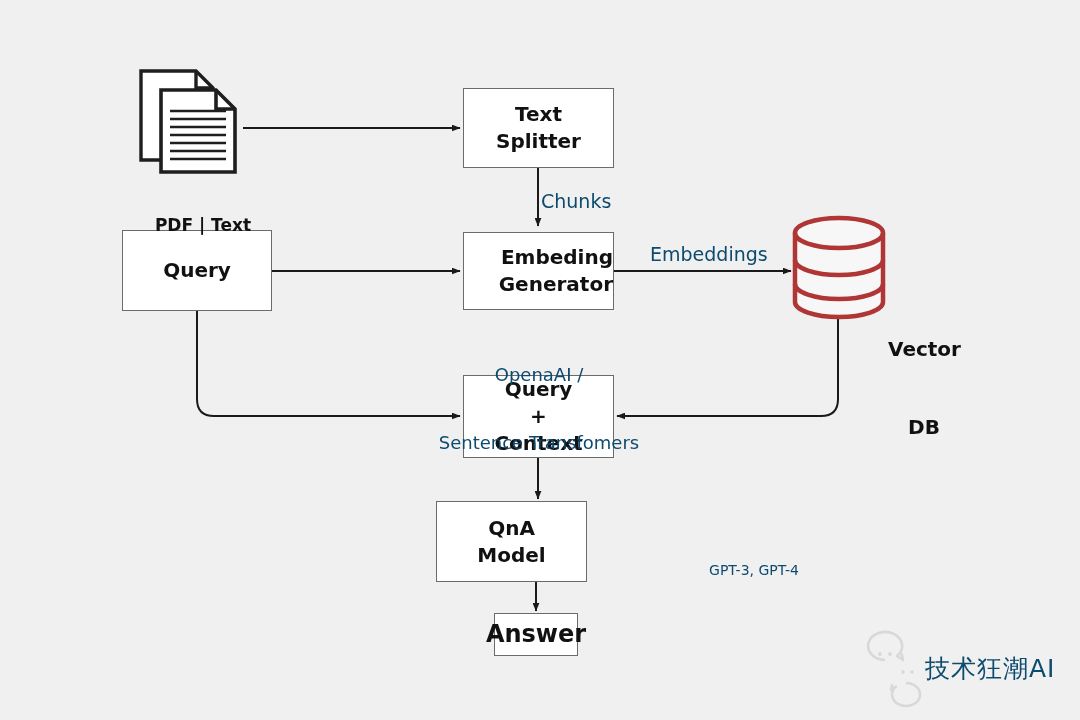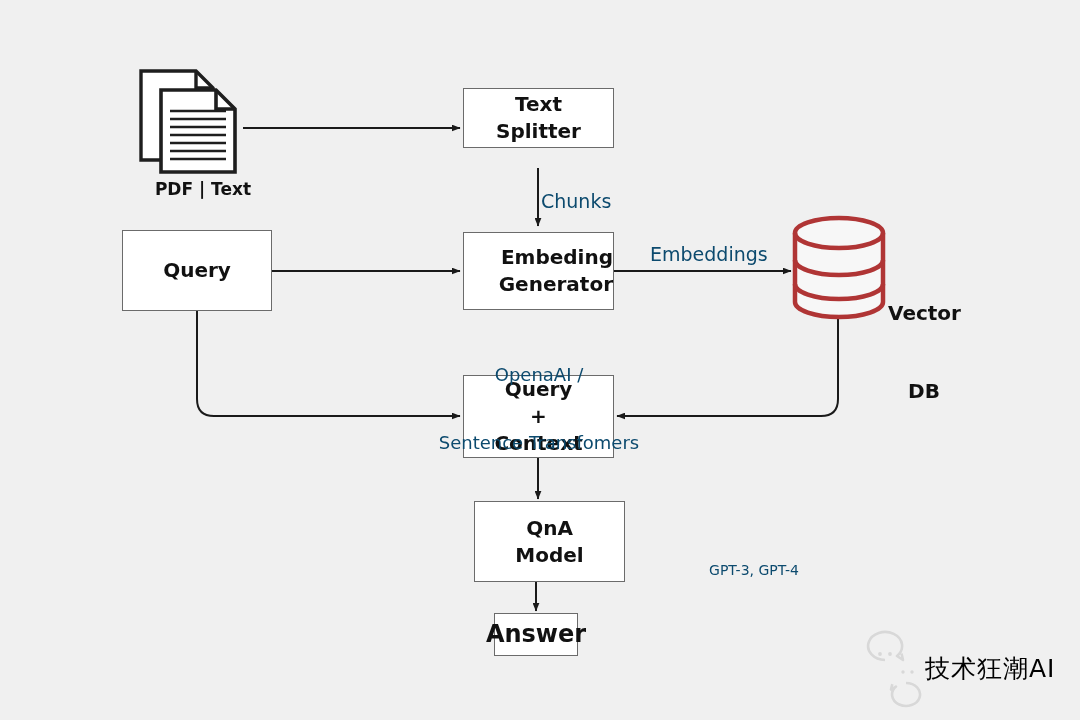--- a/index.html
+++ b/index.html
@@ -45,27 +45,28 @@
     text-align: center;
     white-space: pre;
   }
   .bold-label {
     position: absolute;
     color: #111111;
     font-weight: bold;
     line-height: 1.3;
     text-align: center;
     white-space: pre;
+    margin-top: 36px;
   }
   .watermark {
     position: absolute;
     display: flex;
     align-items: center;
     gap: 9px;
-    color: #000000;
+    color: #0c4a6e;
     font-size: 25px;
     letter-spacing: 1px;
     white-space: nowrap;
     user-select: none;
   }
 </style>
 </head>
 <body>
 
 <div id="canvas">
@@ -142,41 +143,41 @@
                a17,14 0 1,1 12,-4 l6,4 -1.5,-6.5" fill="none" stroke="#d4d4d4" stroke-width="2.6" stroke-linejoin="round"></path>
       <circle cx="880" cy="654" r="1.9" fill="#d4d4d4"></circle>
       <circle cx="890" cy="654" r="1.9" fill="#d4d4d4"></circle>
       <path d="M906,683 m0,0
                a14,11.5 0 1,1 -10,3.5 l-5,3 1.3,-5.4" fill="none" stroke="#d4d4d4" stroke-width="2.6" stroke-linejoin="round"></path>
       <circle cx="903" cy="672" r="1.7" fill="#d4d4d4"></circle>
       <circle cx="912" cy="672" r="1.7" fill="#d4d4d4"></circle>
     </g>
   </svg>
 
-  <div class="node-box" style="left:463px; top:88px; width:151px; height:60px; font-size:20px;">
+  <div class="node-box" style="left:463px; top:88px; width:151px; height:80px; font-size:20px;">
     <span class="node-line">Text</span>
     <span class="node-line">Splitter</span>
   </div>
 
   <div class="node-box" style="left:122px; top:230px; width:150px; height:81px; font-size:20px;">
     <span class="node-line">Query</span>
   </div>
 
   <div class="node-box" style="left:463px; top:232px; width:151px; height:78px; font-size:20px;align-items:flex-end;">
     <span class="node-line">Embeding</span>
     <span class="node-line">Generator</span>
   </div>
 
   <div class="node-box" style="left:463px; top:375px; width:151px; height:83px; font-size:20px;">
     <span class="node-line">Query</span>
     <span class="node-line">+</span>
     <span class="node-line">Context</span>
   </div>
 
-  <div class="node-box" style="left:474px; top:501px; width:151px; height:81px; font-size:20px;">
+  <div class="node-box" style="left:436px; top:501px; width:151px; height:81px; font-size:20px;">
     <span class="node-line">QnA</span>
     <span class="node-line">Model</span>
   </div>
 
   <div class="node-box" style="left:494px; top:613px; width:84px; height:43px; font-size:24px; border-width:1.3px;">
     <span class="node-line">Answer</span>
   </div>
 
   <div class="bold-label" style="left:118px; top:178px; width:170px; font-size:17px;">PDF | Text</div>
 

